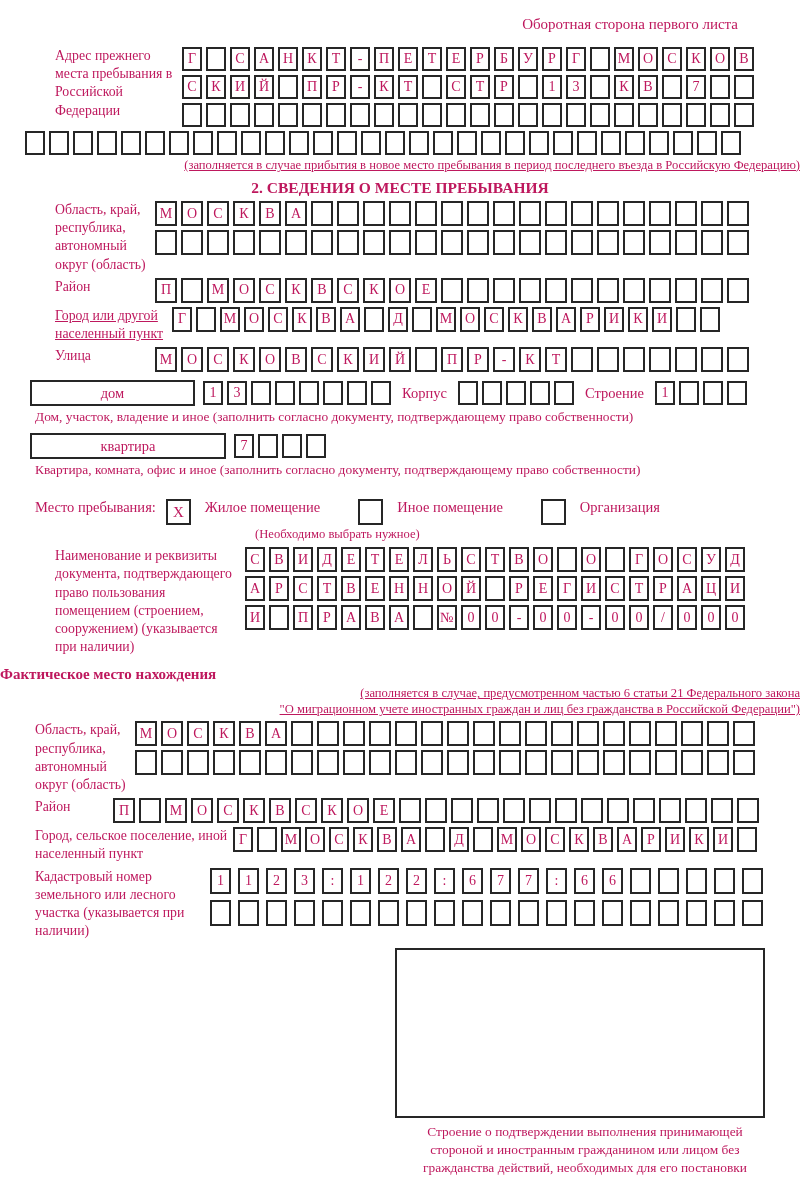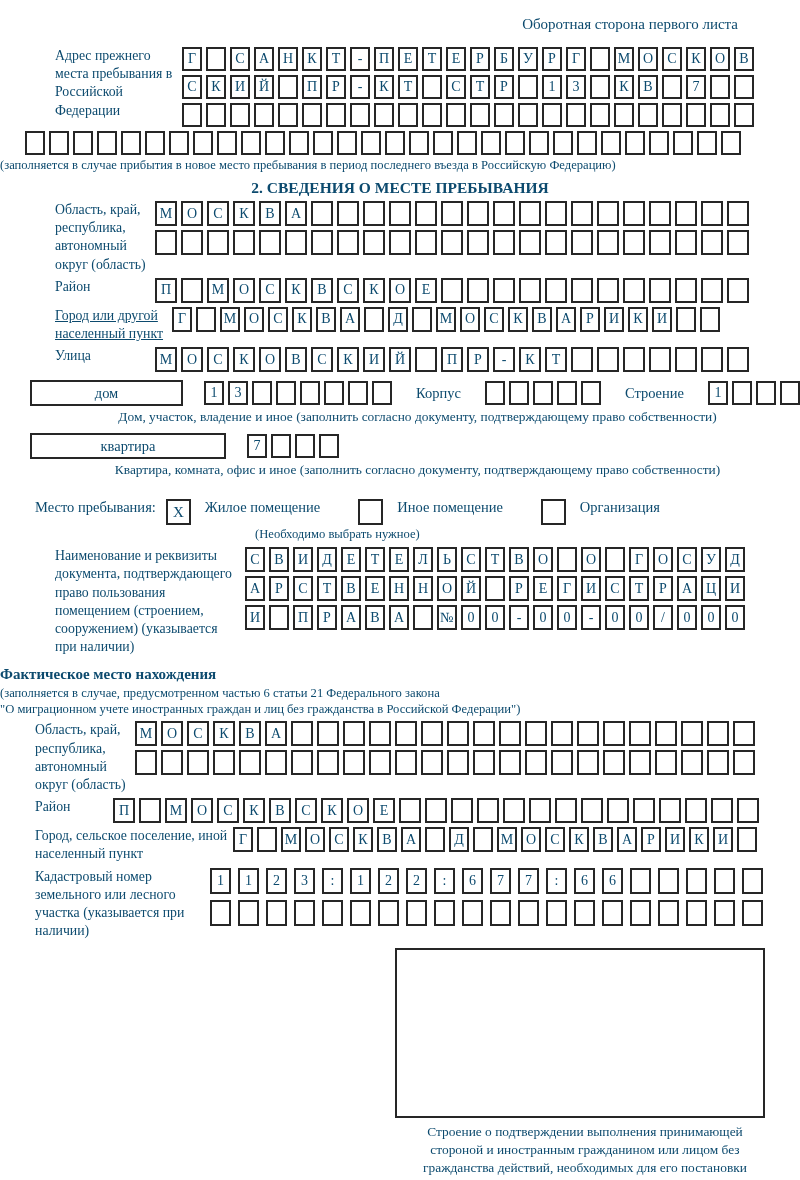--- a/index.html
+++ b/index.html
@@ -1,57 +1,57 @@
 <!DOCTYPE html>
 <html><head>
 <meta charset="utf-8">
 <style>
   html,body{margin:0;padding:0;background:#ffffff;}
   .page{
     position:relative;
     width:800px;height:1180px;
     background:#ffffff;
-    color:#0c4a6e;
+    color:#be185d;
     font-family:"Liberation Serif","DejaVu Serif",serif;
     overflow:hidden;
   }
   .backside{margin-top:16px;margin-right:62px;text-align:right;font-size:15px;}
   .row-flex{display:flex;align-items:flex-start;gap:5px;}
   .label{font-size:13.8px;line-height:1.32;}
   .cellcol{display:flex;flex-direction:column;gap:4px;}
   .cellrow{display:flex;gap:4px;}
   .cell{
     flex:0 0 auto;box-sizing:border-box;
     width:20px;height:24px;
     border:2px solid #262626;
     display:inline-flex;align-items:center;justify-content:center;
     font-size:14px;line-height:1;
   }
   
   .blockA{margin-left:55px;margin-top:14px;}
   .lblA{width:122px;flex:0 0 122px;}
   .fullrow{margin-left:25px;margin-top:4px;}
-  .note{font-size:12.6px;text-align:left;margin-top:3px;}
+  .note{font-size:12.6px;text-align:right;margin-top:3px;text-decoration:underline;}
   .sec-title{font-size:15.5px;font-weight:bold;text-align:center;margin-top:6px;}
   
   .s2row{margin-left:55px;margin-top:4px;}
   .lblS2{width:95px;flex:0 0 95px;}
   .lblCity{width:112px;flex:0 0 112px;text-decoration:underline;}
   .s2 .cell,.b2 .cell{width:22px;height:25px;}
   .cells-sm .cell{width:20px;height:25px;}
   
-  .house-row{display:flex;align-items:center;gap:21px;margin-left:30px;margin-top:8px;}
+  .house-row{display:flex;align-items:center;gap:8px;margin-left:30px;margin-top:8px;}
   .named-box{
     box-sizing:border-box;border:2px solid #262626;height:26px;
     display:flex;align-items:center;justify-content:center;font-size:14.5px;
   }
   .house-box{width:165px;}
   .apt-box{width:196px;}
   .inline-label{font-size:14.5px;margin:0 3px;}
-  .caption{font-size:13.4px;margin-left:35px;margin-top:3px;text-align:center;}
+  .caption{font-size:13.4px;margin-left:35px;margin-top:3px;}
   
   .stay-row{display:flex;align-items:flex-start;margin-left:35px;margin-top:21px;font-size:14.5px;}
   .checkbox{
     flex:0 0 auto;box-sizing:border-box;width:25px;height:26px;
     border:2px solid #262626;display:inline-flex;align-items:center;justify-content:center;
     font-size:15px;margin:0 14px 0 10px;
   }
   .opt{margin-right:28px;}
   .choose-note{font-size:12.6px;margin-left:255px;margin-top:2px;}
   

